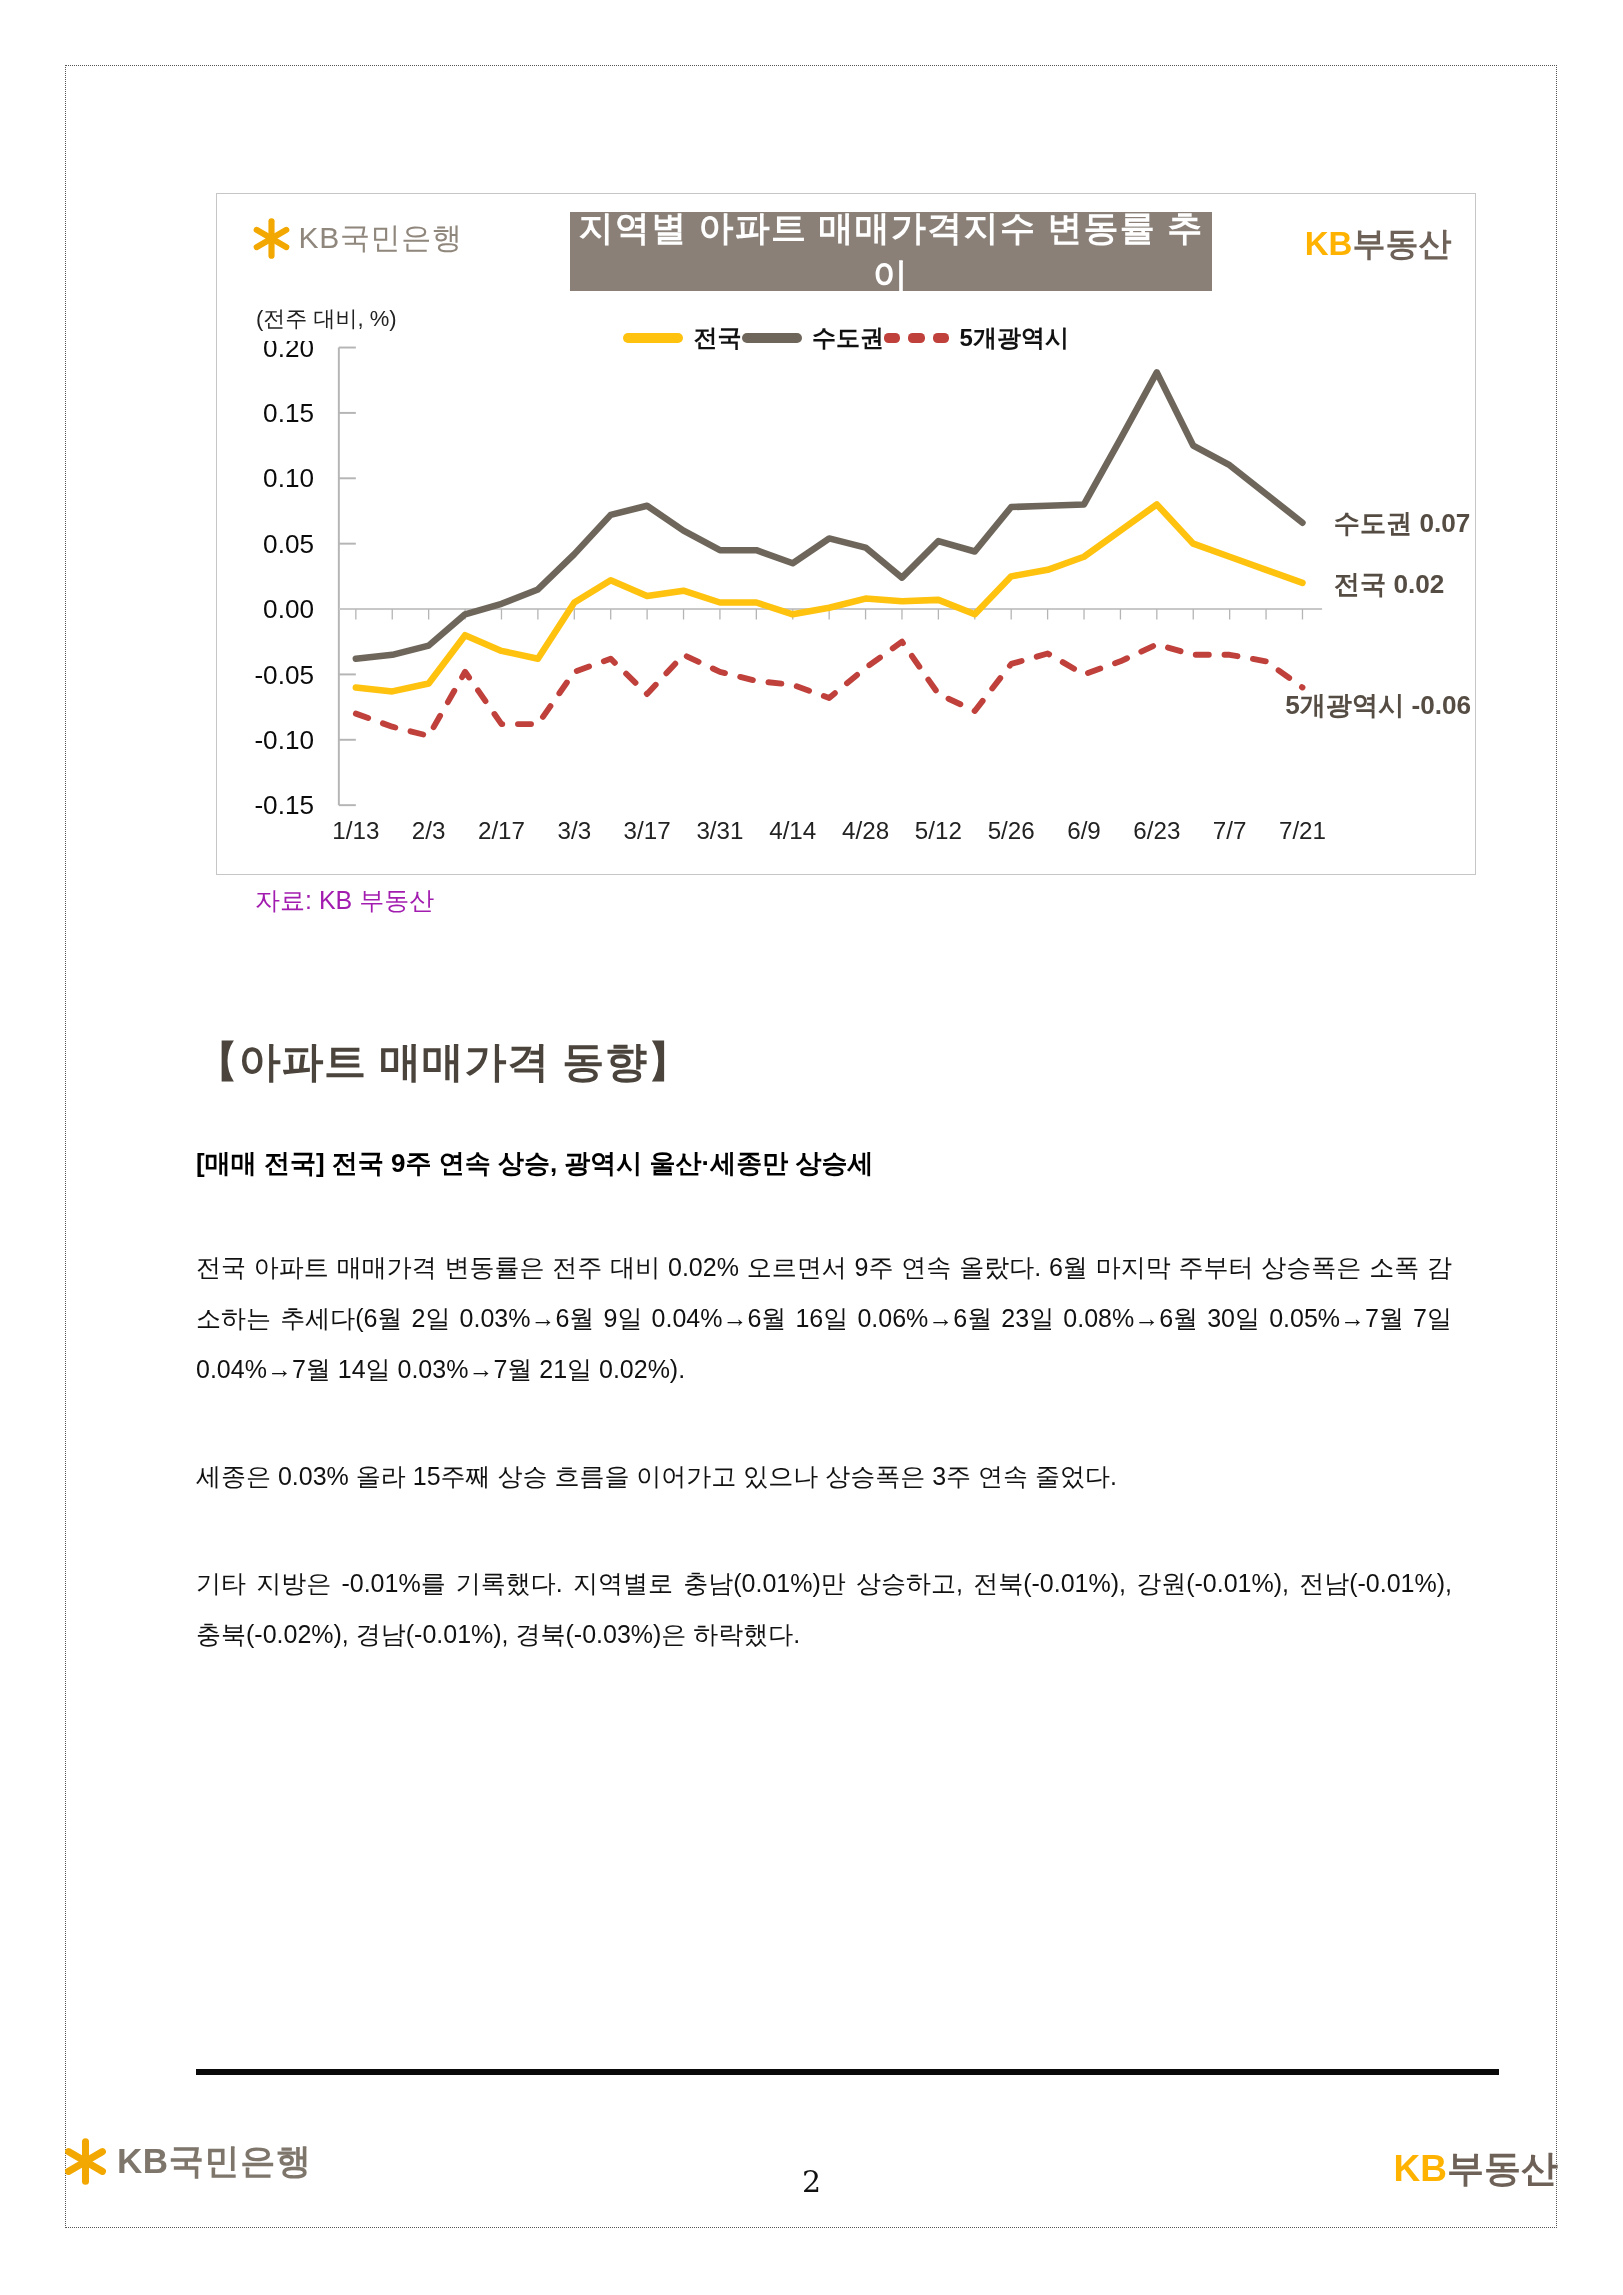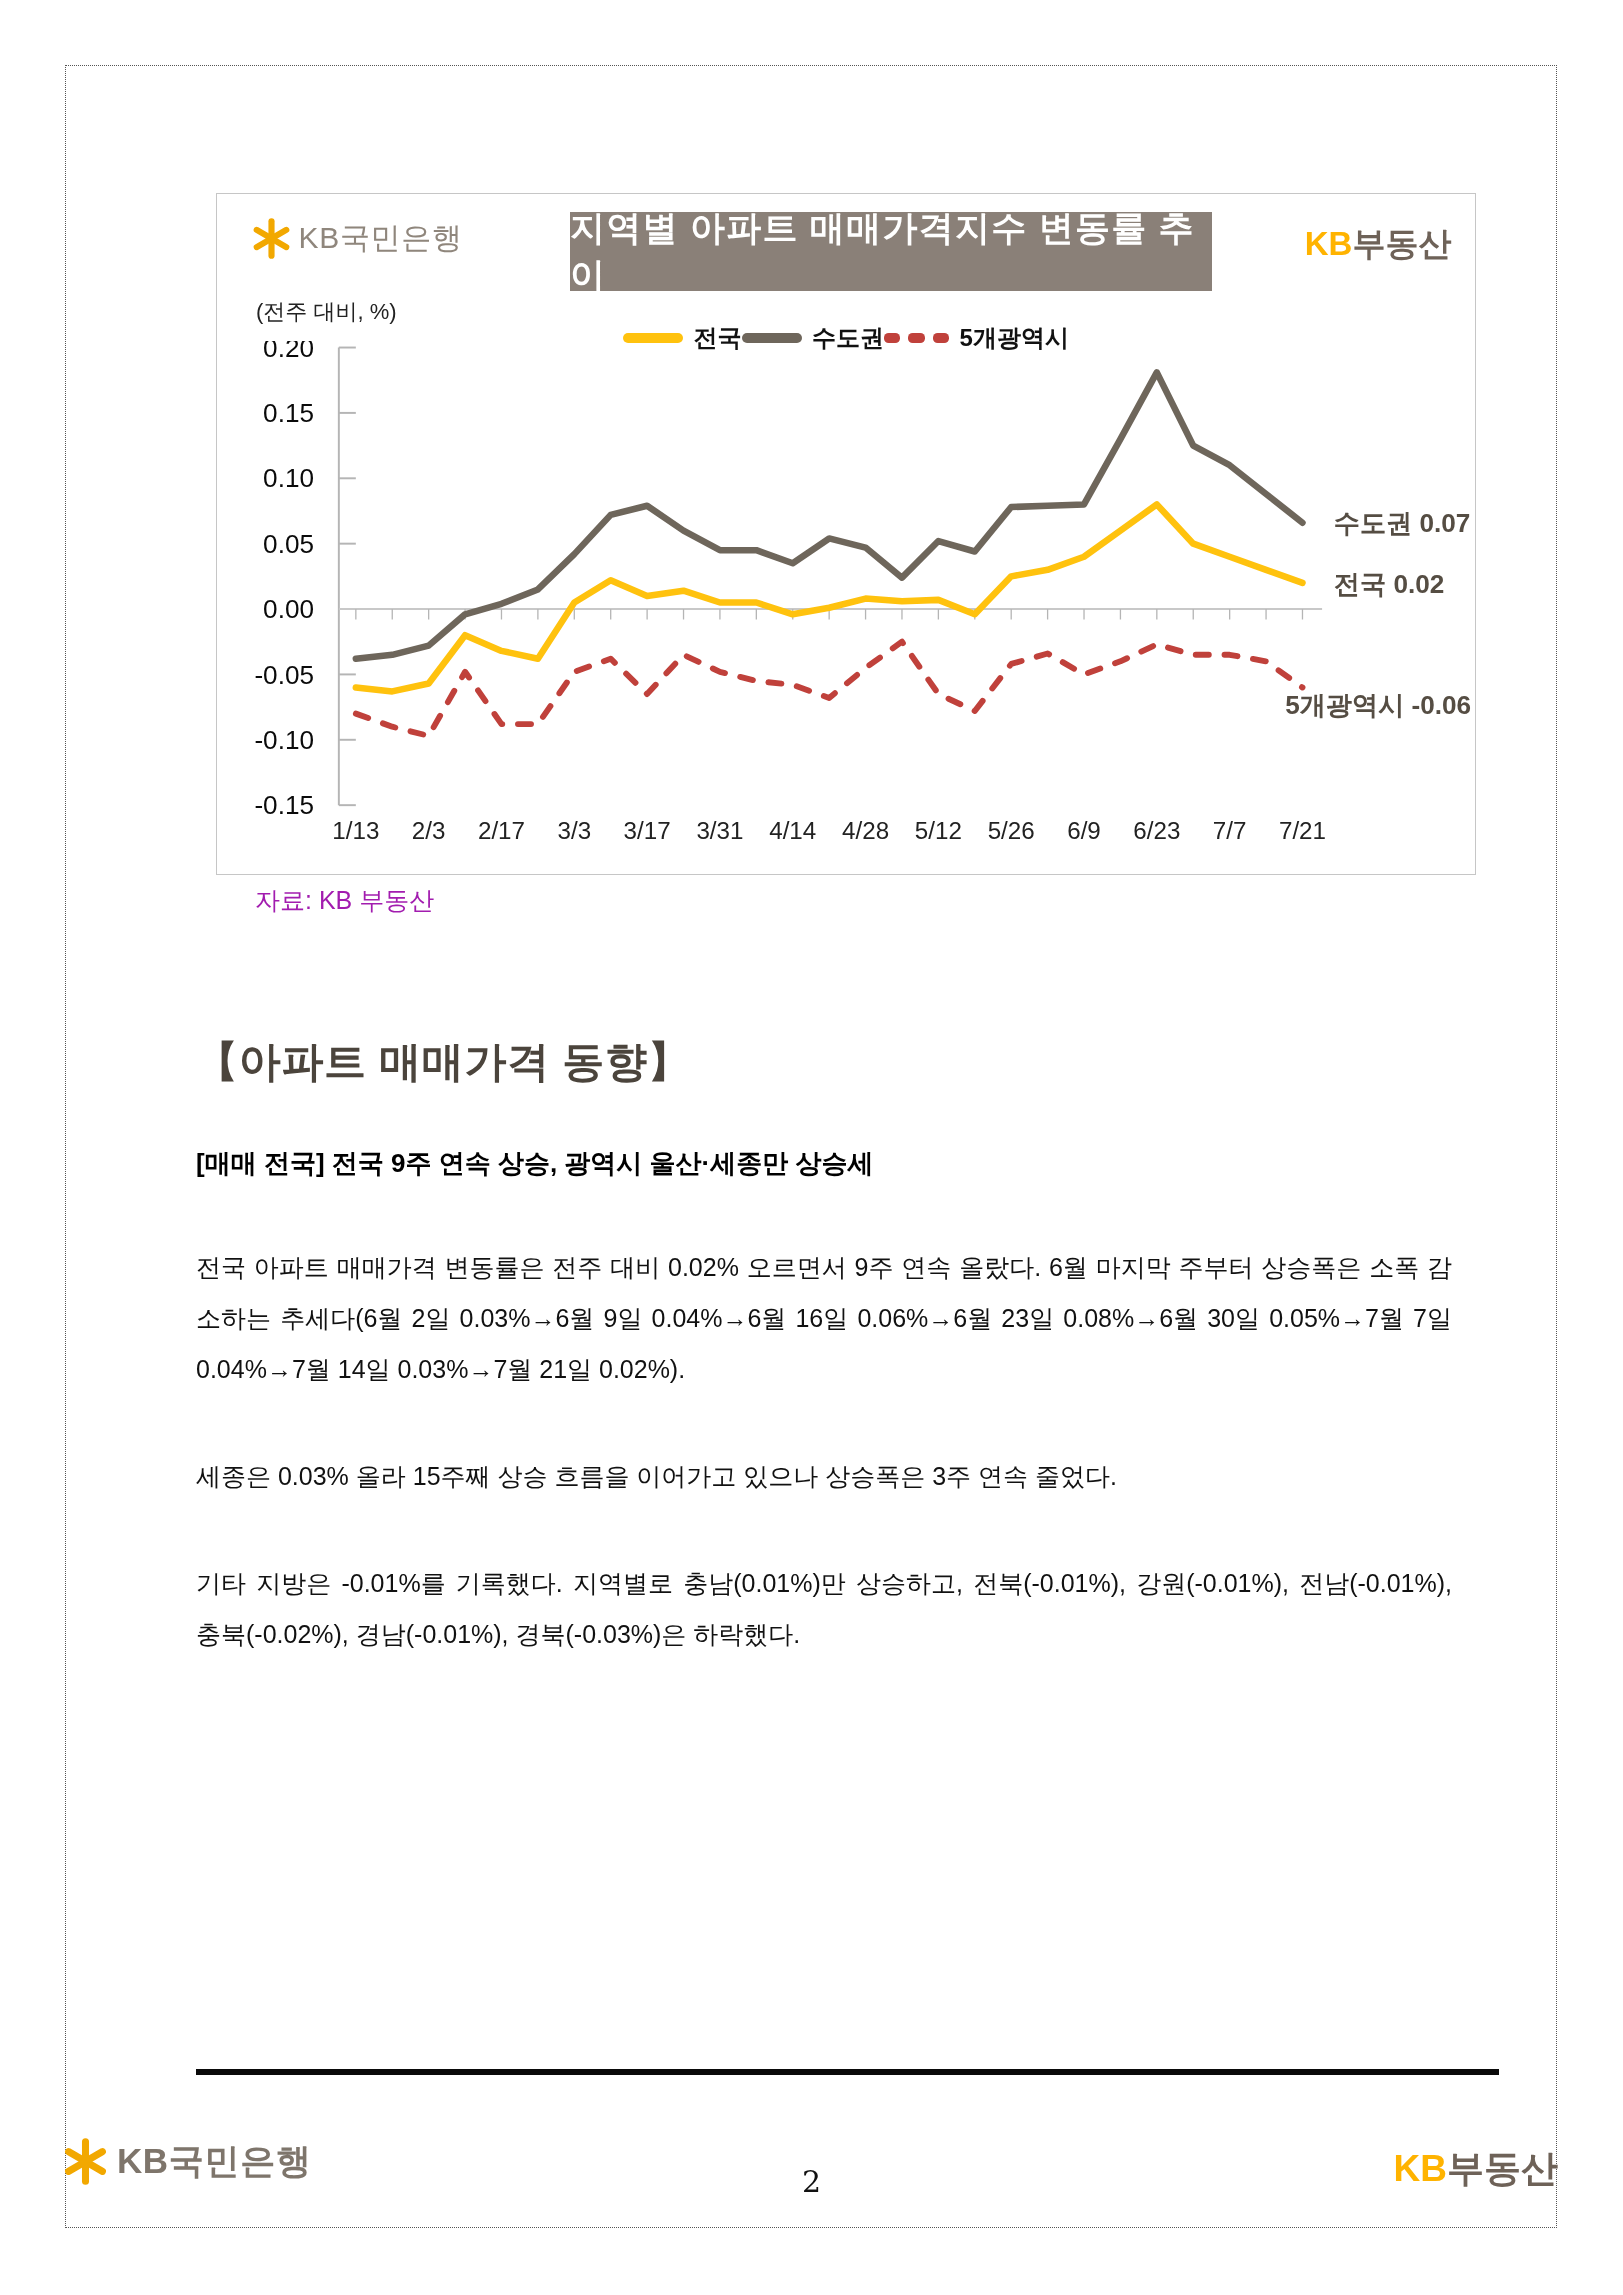--- a/index.html
+++ b/index.html
@@ -12,22 +12,22 @@
   
   .chart-box { position:absolute; left:216px; top:193px; width:1260px; height:682px;
                background:#fff; border:1.3px solid #c6c6c6; }
   .bank-logo { position:absolute; left:34px; top:23.6px; display:flex; align-items:center; gap:6.5px; }
   .bank-logo .txt { font-size:30px; color:#8f867c; letter-spacing:0.7px; }
   .re-logo { position:absolute; right:23.6px; top:27.5px; font-size:33px; font-weight:bold; }
   .re-logo .kb { color:#ffb300; }
   .re-logo .re { color:#6e6258; }
   .chart-title { position:absolute; left:353px; top:18.3px; width:642px; height:79px;
                  background:#8a8078; color:#fff; font-size:35px; font-weight:bold;
-                 display:flex; align-items:center; justify-content:center; letter-spacing:1.3px; }
-  .unit-label { position:absolute; left:39px; top:103px; font-size:22px; color:#222;text-align:center; }
+                 display:flex; align-items:center; justify-content:center; letter-spacing:1.3px;text-align:center; }
+  .unit-label { position:absolute; left:39px; top:110px; font-size:22px; color:#222;text-align:center; }
   .legend { position:absolute; left:0; top:128px; width:100%; display:flex;
             justify-content:center; align-items:center; }
   .legend .item { display:flex; align-items:center; gap:10.5px; }
   .legend .line { width:60px; height:9.8px; border-radius:5.2px; }
   .legend .dashes { display:flex; gap:7.9px; }
   .legend .dashes i { display:block; width:16.4px; height:9.2px; border-radius:4.6px; }
   .legend .lab { font-size:24px; font-weight:bold; color:#111; }
   .chart-svg { position:absolute; left:0; top:147px; }
   .source-label { position:absolute; left:255px; top:884px; font-size:25px; color:#a21caf; }
 

